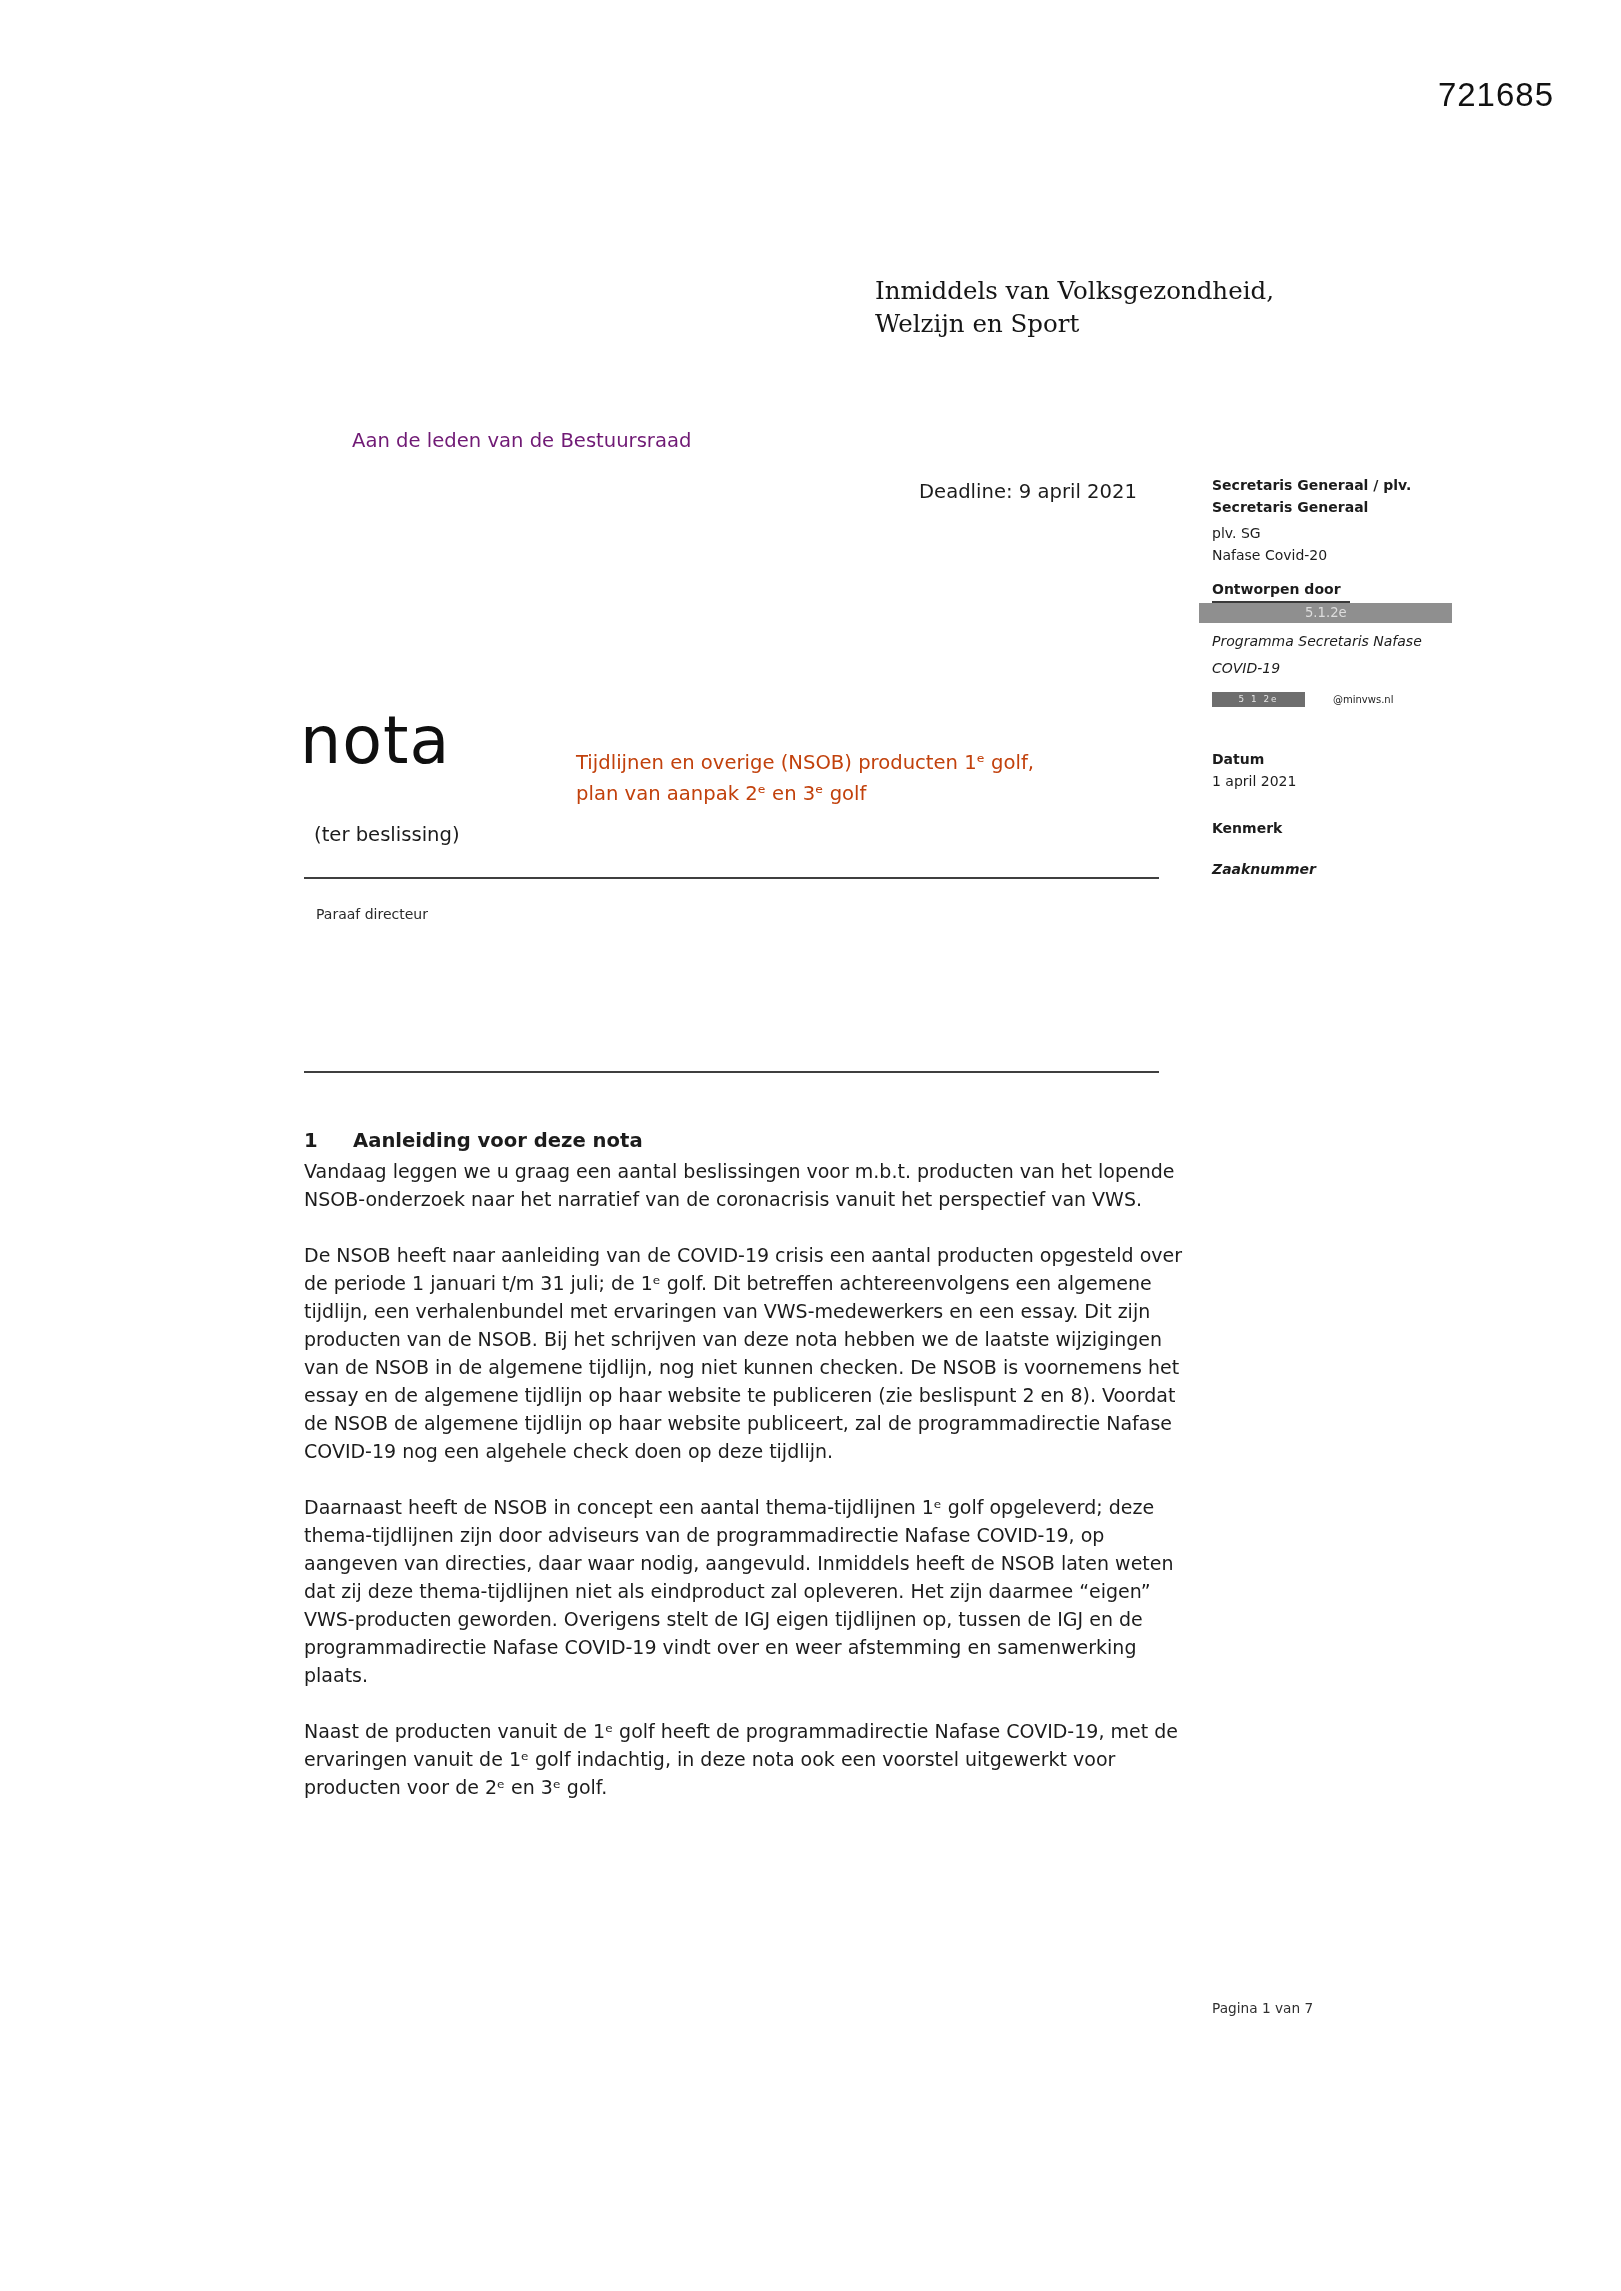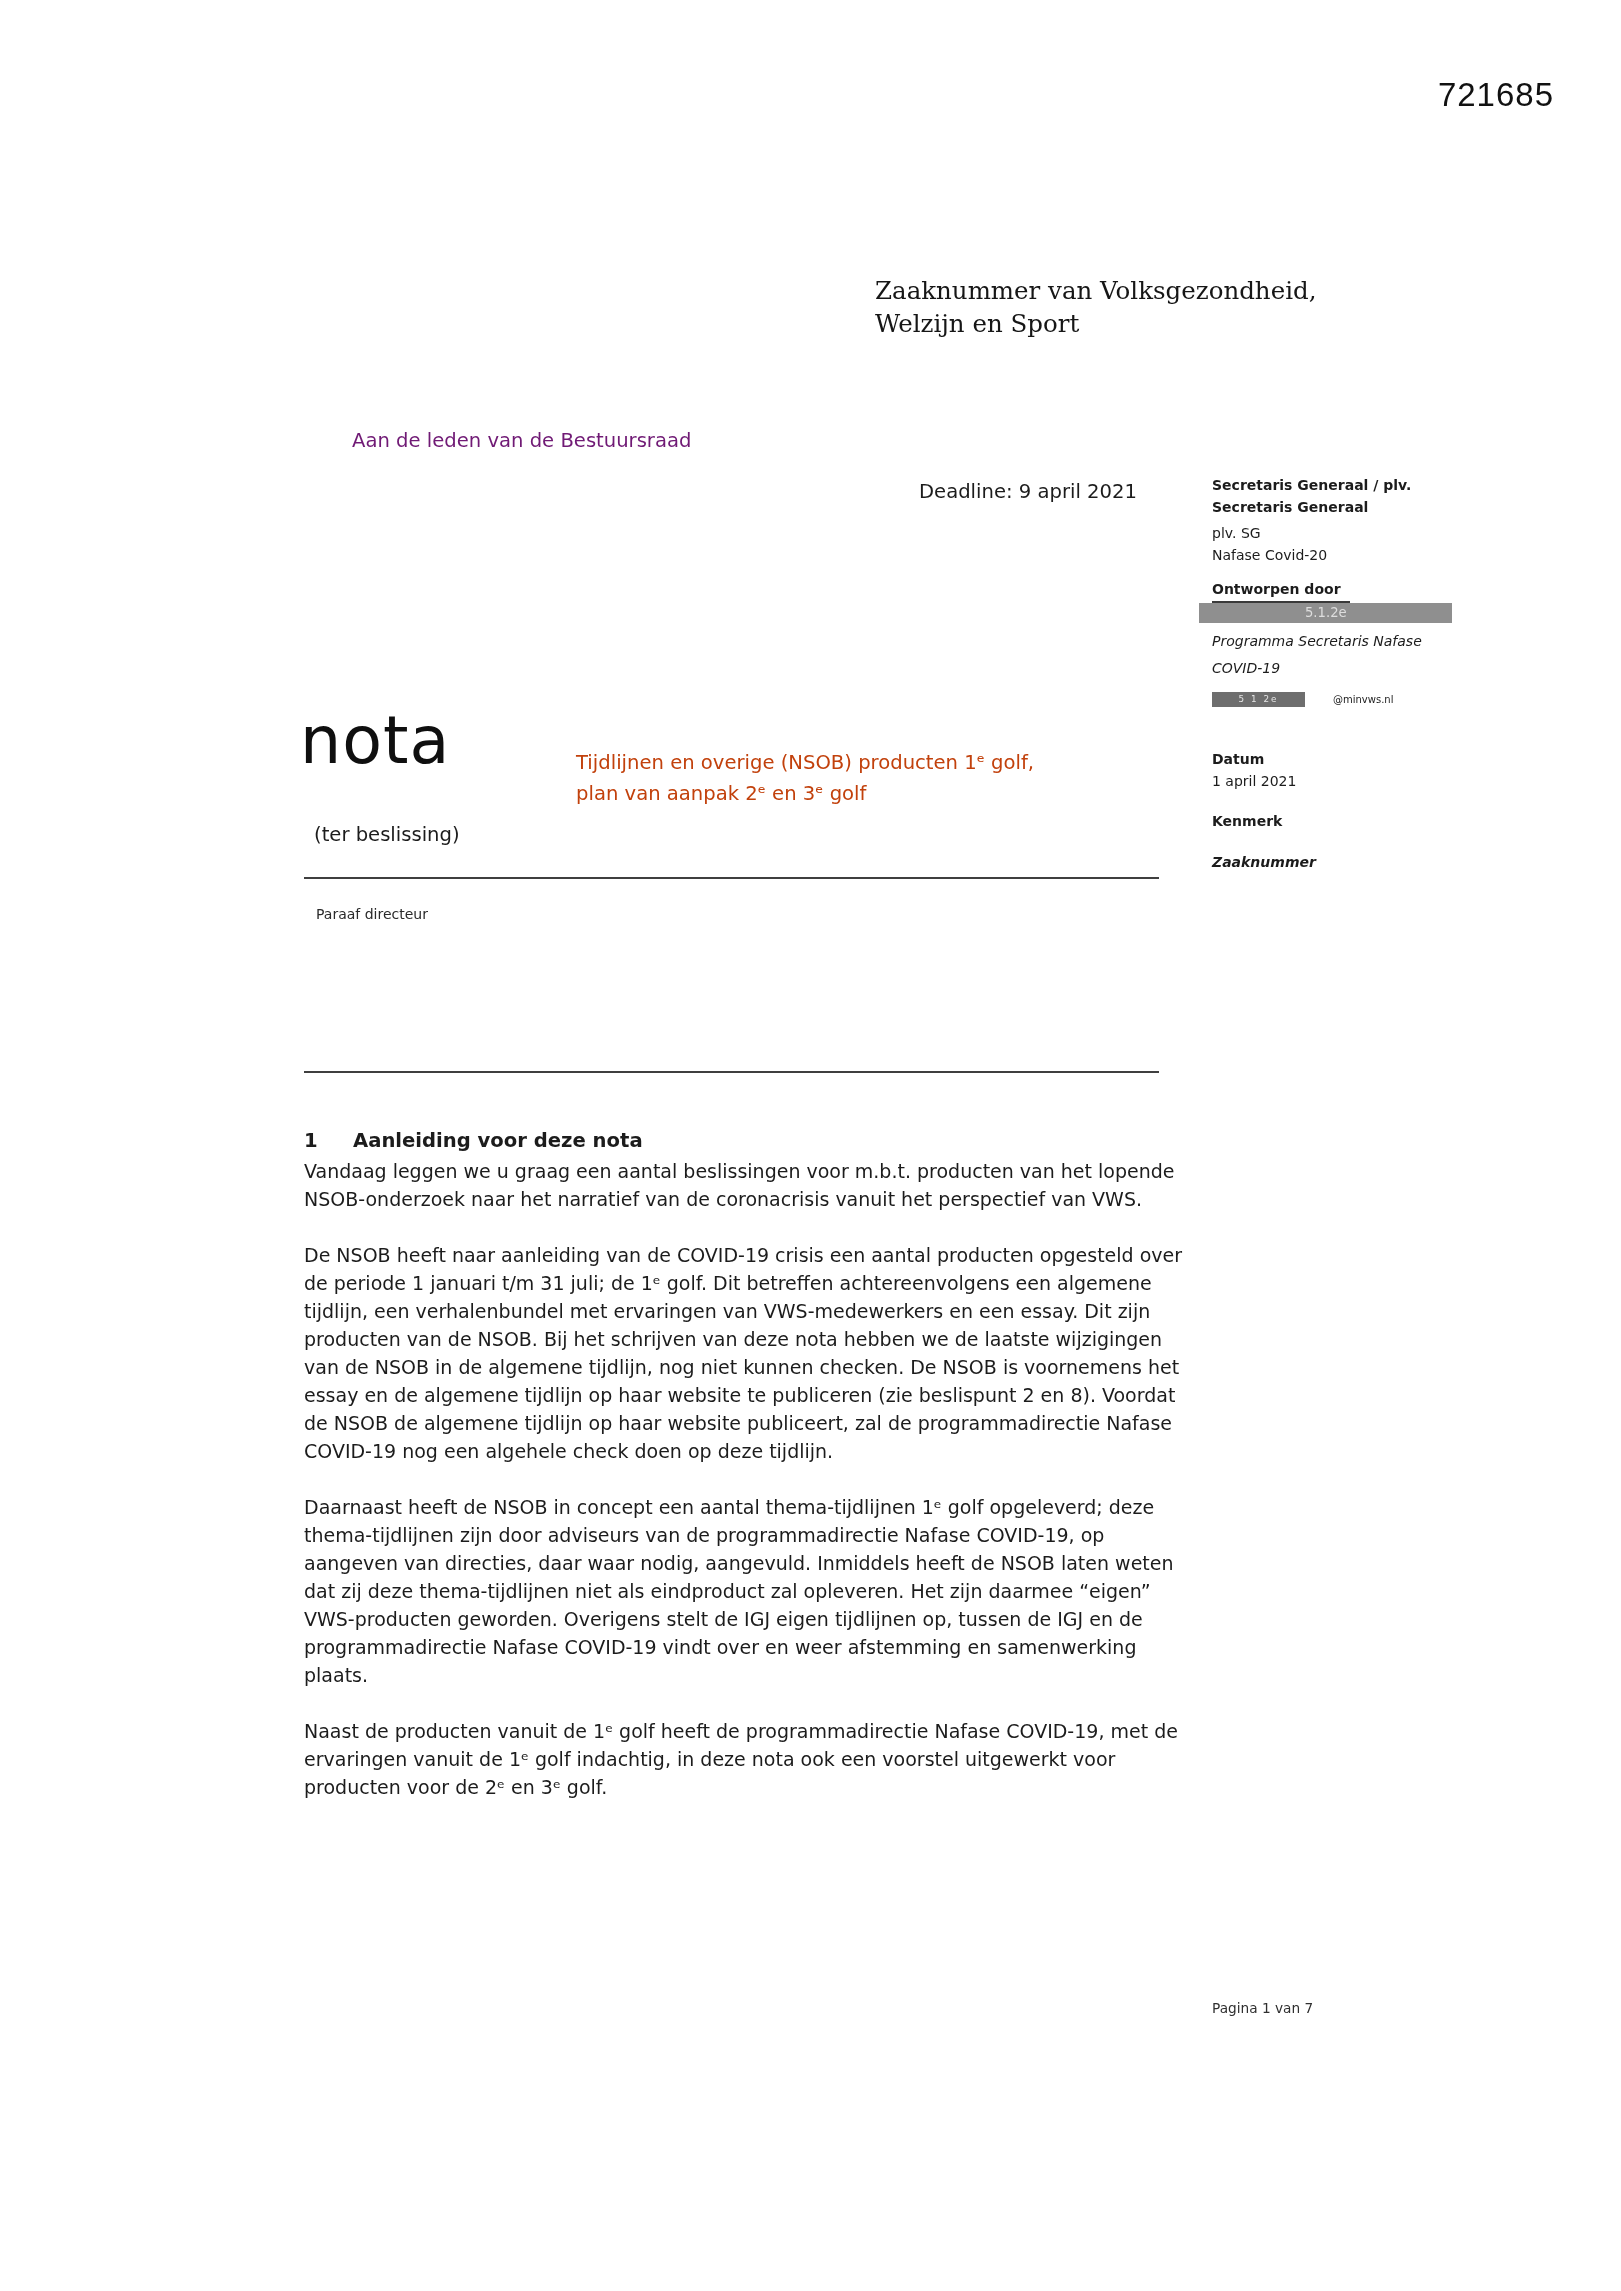--- a/index.html
+++ b/index.html
@@ -63,21 +63,21 @@
     font-size: 14px;
     line-height: 21.6px;
     color: #1c1c1c;
   }
   .sb-bold { font-weight: bold; }
   .sb-normal { font-weight: normal; }
   .sb-italic { font-style: italic; line-height: 26.5px; }
   .sb-gap-sm { margin-top: 4.9px; }
   .sb-gap-md { margin-top: 12.7px; }
   .sb-gap-lg { margin-top: 39px; }
-  .sb-gap-kenmerk { margin-top: 18px; }
+  .sb-gap-kenmerk { margin-top: 25px; }
   .sb-gap-zaak { margin-top: 19.6px; font-style: italic; }
   .ontworpen {
     font-weight: bold;
     border-bottom: 2px solid #3a3a3a;
     display: inline-block;
     padding-right: 9.8px;
   }
   .redaction-lg {
     margin-left: -12.7px;
     margin-top: 0px;
@@ -185,21 +185,21 @@
   }
 </style>
 </head>
 <body>
 
 <div class="page">
 
   <div class="doc-number">721685</div>
 
   <div class="ministry">
-    <div>Zaaknummer van Volksgezondheid,</div>
+    <div>Inmiddels van Volksgezondheid,</div>
     <div>Welzijn en Sport</div>
   </div>
 
   <div class="recipient">Aan de leden van de Bestuursraad</div>
 
   <div class="deadline">Deadline: 9 april 2021</div>
 
   <aside class="sidebar">
     <div class="sb-bold">Secretaris Generaal  / plv.</div>
     <div class="sb-bold">Secretaris Generaal</div>

